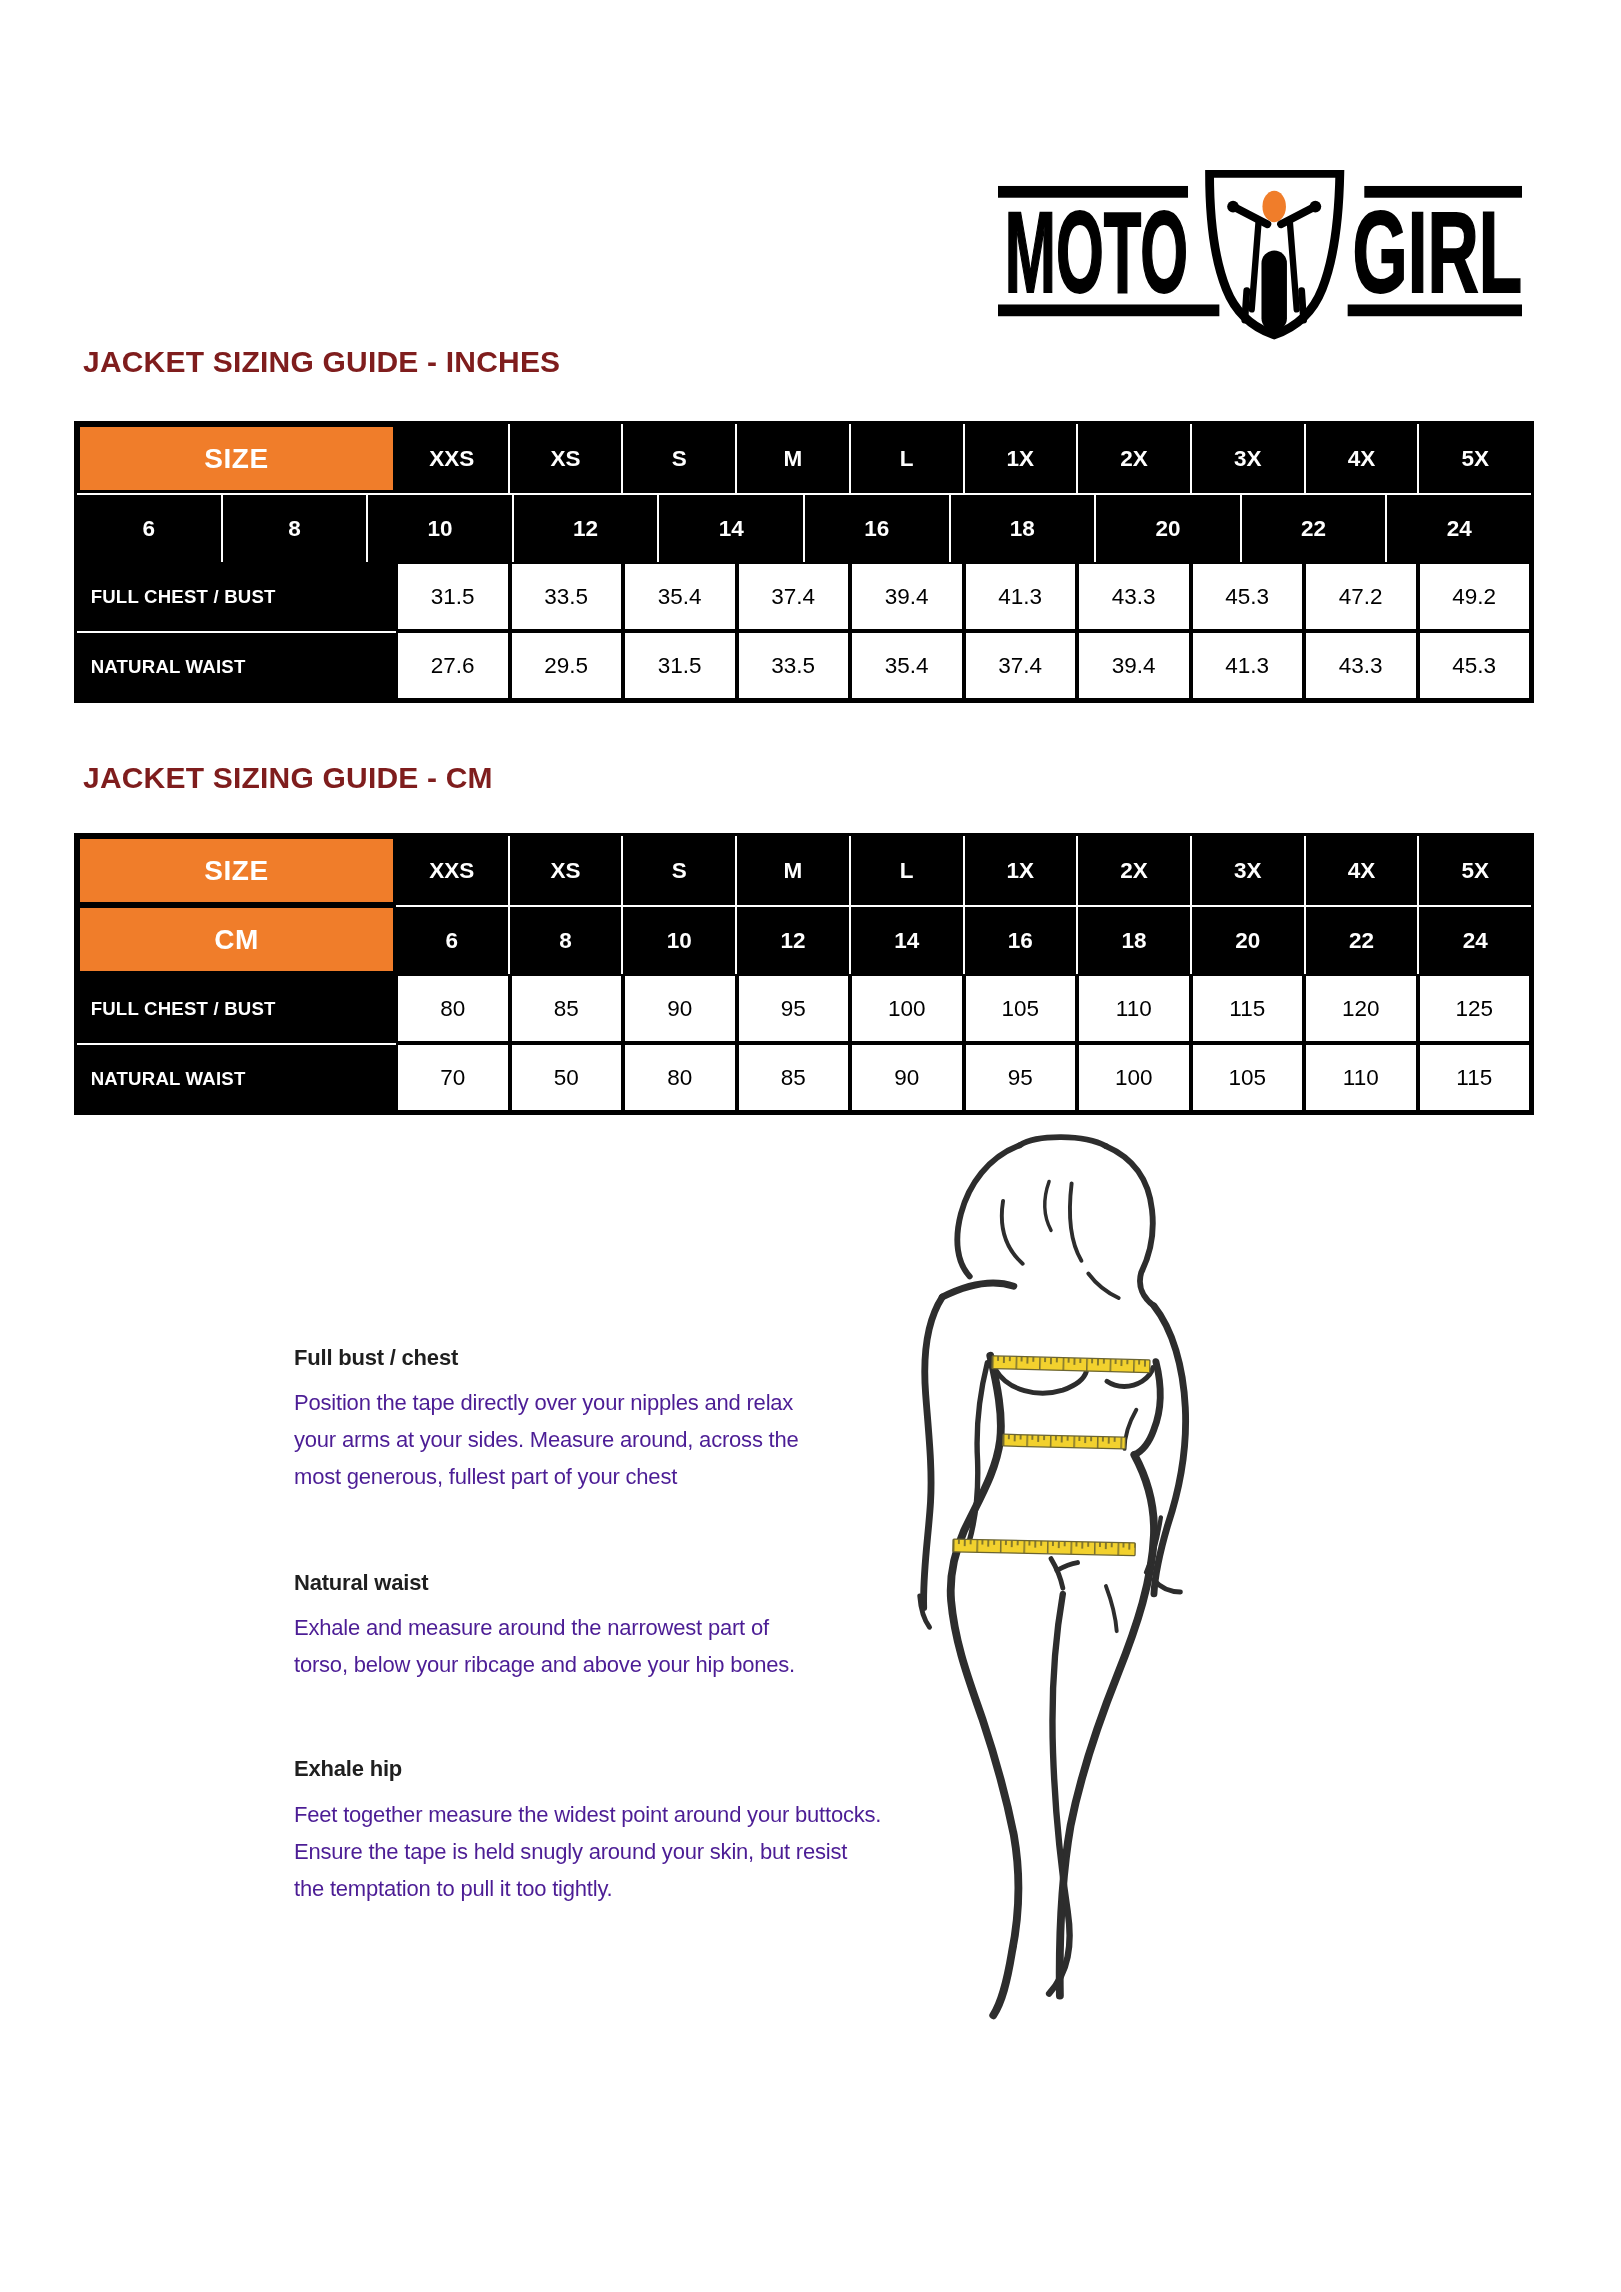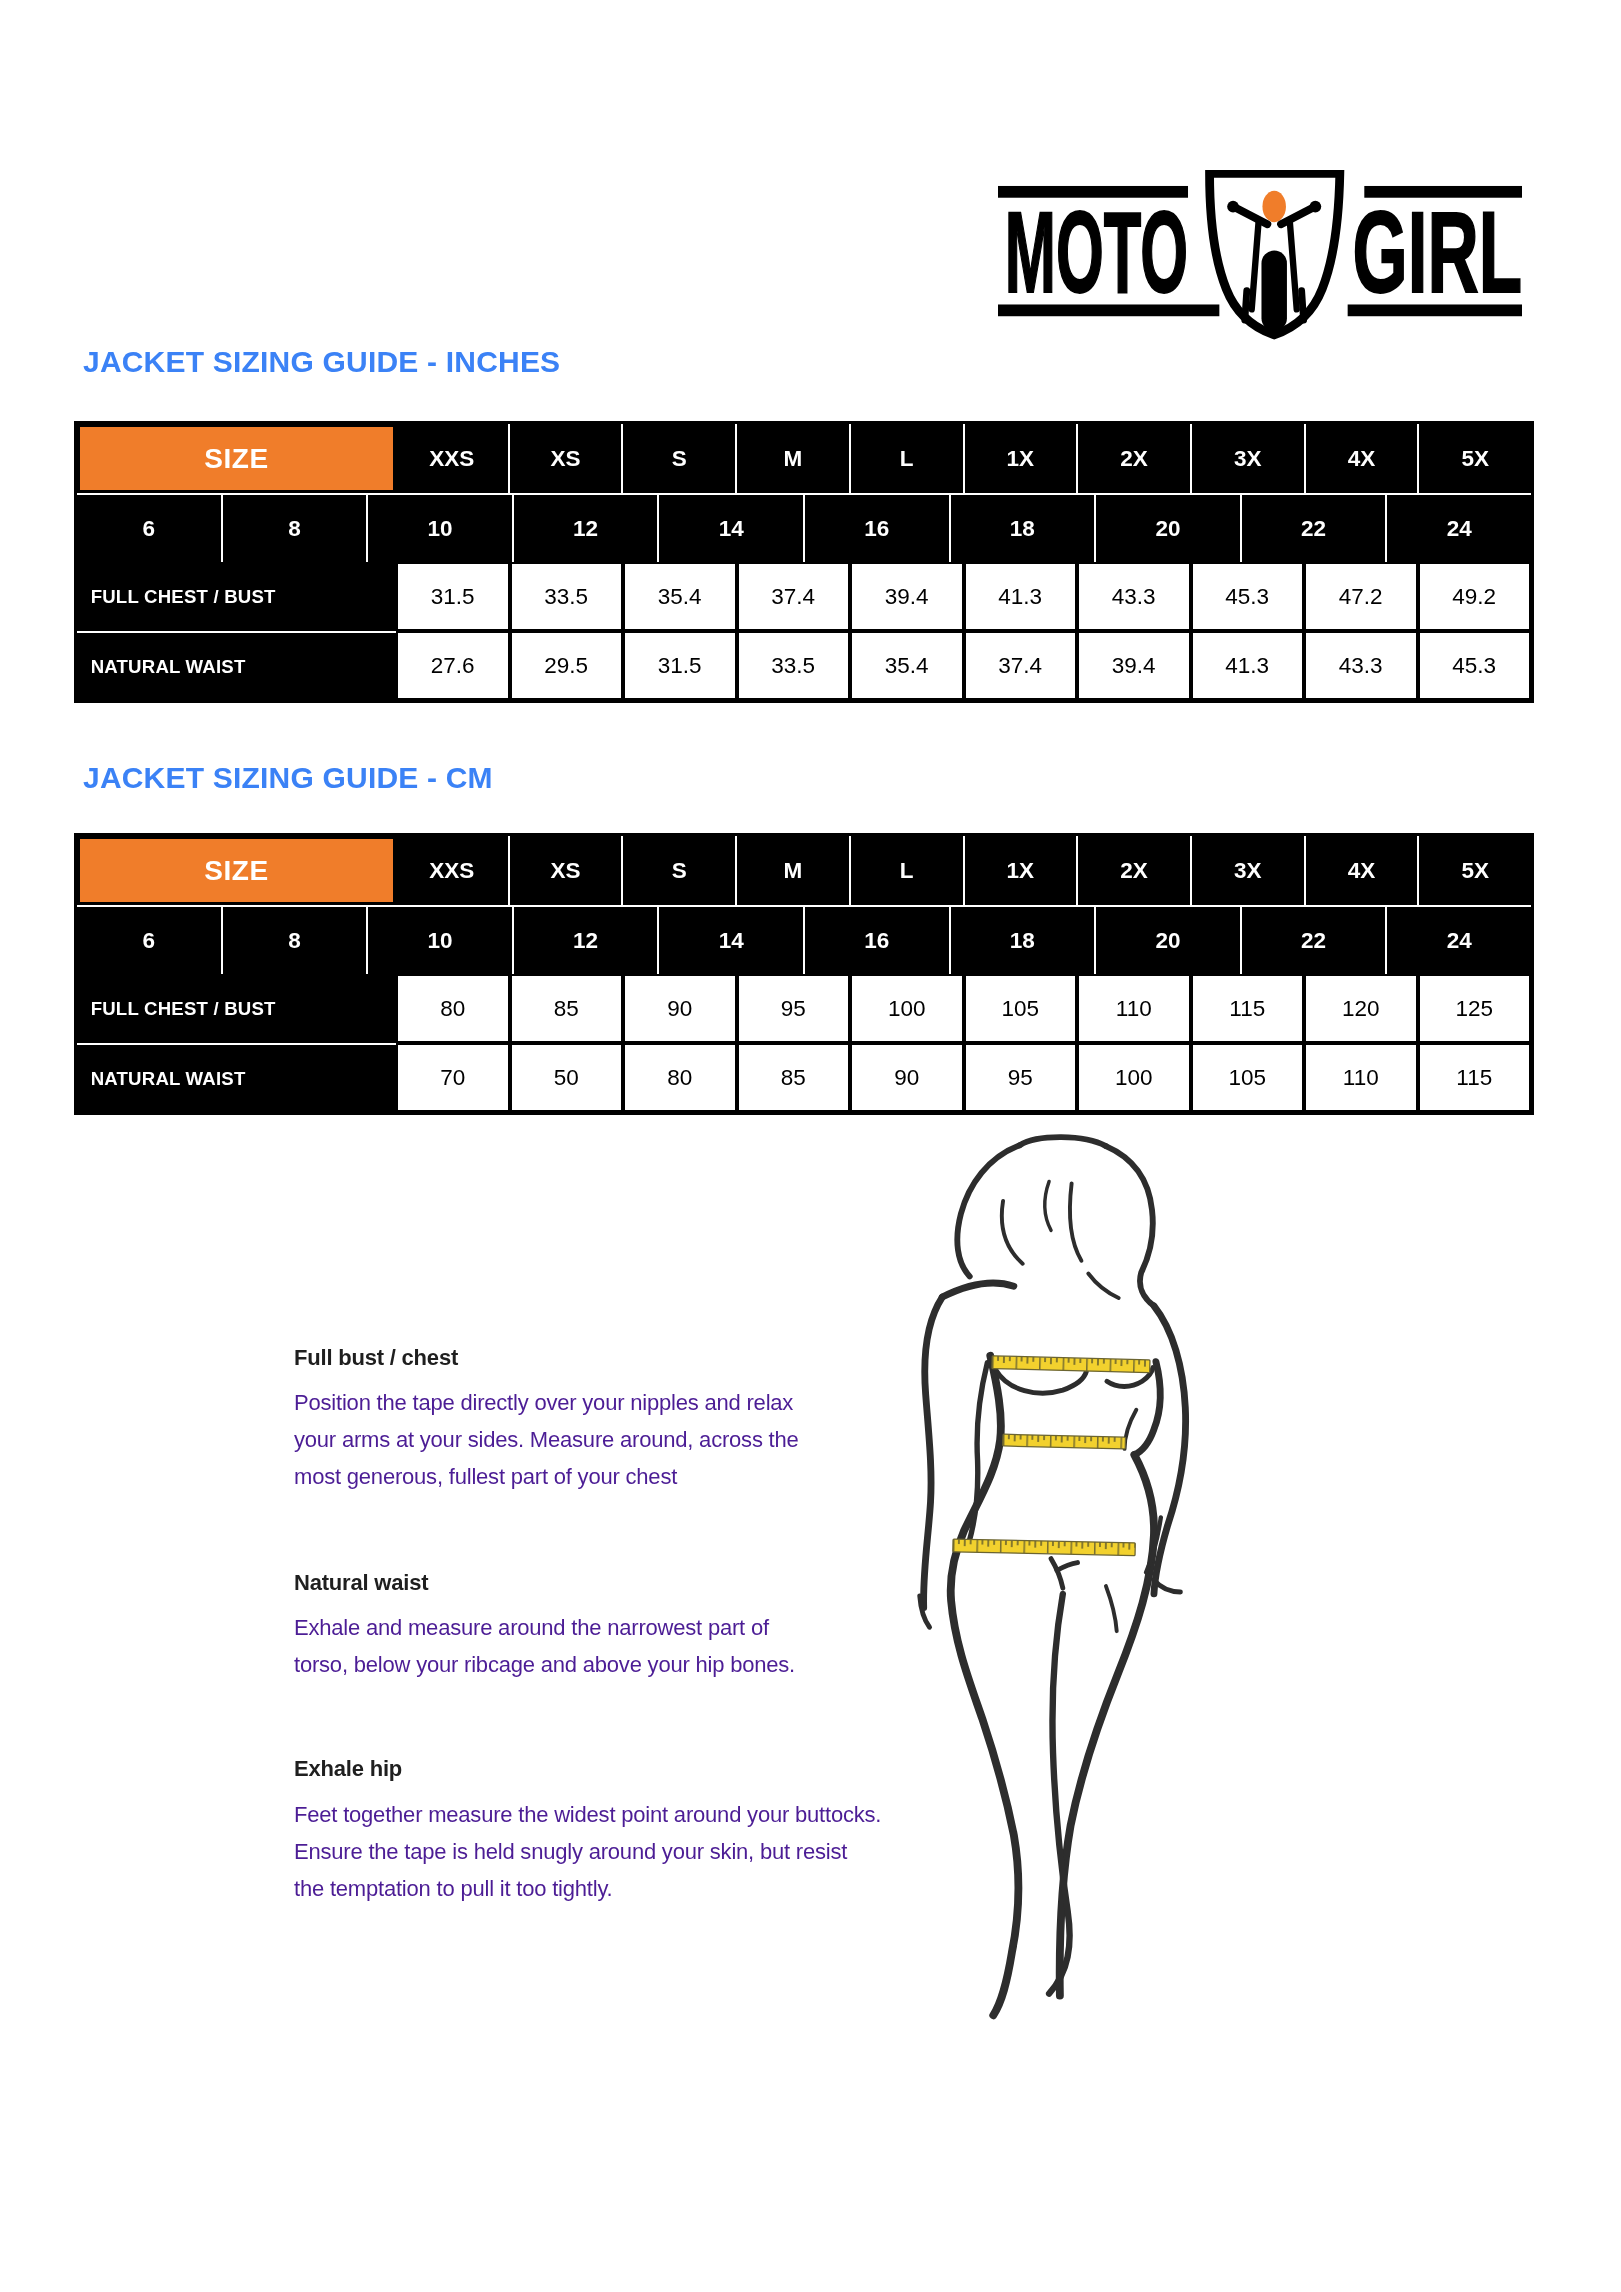--- a/index.html
+++ b/index.html
@@ -1,19 +1,19 @@
 <!DOCTYPE html>
 <html><head>
 <meta charset="utf-8">
 <style>
   html,body{margin:0;padding:0;background:#fff;}
   body{width:1621px;height:2293px;position:relative;font-family:"Liberation Sans",sans-serif;overflow:hidden;}
   .abs{position:absolute;}
 
-  .guide-title{position:absolute;left:83px;font-size:30px;font-weight:bold;color:#3b82f6;letter-spacing:0.2px;white-space:nowrap;}
+  .guide-title{position:absolute;left:83px;font-size:30px;font-weight:bold;color:#7f1d1d;letter-spacing:0.2px;white-space:nowrap;}
 
   .sizing-table{position:absolute;left:74px;width:1460px;background:#d946ef;border:3.9px solid #000;box-sizing:border-box;}
   .trow{display:flex;height:69px;}
   .cell{display:flex;align-items:center;justify-content:center;box-sizing:border-box;}
   .label-cell{width:319px;flex:none;}
   .orange{background:#F07D2A;border:3.9px solid #000;color:#fff;font-size:28px;font-weight:bold;letter-spacing:0.6px;}
   .black-label{background:#000;color:#fff;font-size:18.6px;font-weight:bold;justify-content:flex-start;padding-left:13.7px;letter-spacing:0.2px;}
   .black-label.sep{border-top:2.9px solid #fff;}
   .cells{display:flex;flex:1;}
   .cells>div{flex:1;display:flex;align-items:center;justify-content:center;box-sizing:border-box;}
@@ -132,20 +132,21 @@
         <div>M</div>
         <div>L</div>
         <div>1X</div>
         <div>2X</div>
         <div>3X</div>
         <div>4X</div>
         <div>5X</div>
       </div>
   </div>
   <div class="trow">
+    <div class="cell label-cell orange">CM</div>
     <div class="cells dark-cells topline">
         <div>6</div>
         <div>8</div>
         <div>10</div>
         <div>12</div>
         <div>14</div>
         <div>16</div>
         <div>18</div>
         <div>20</div>
         <div>22</div>

